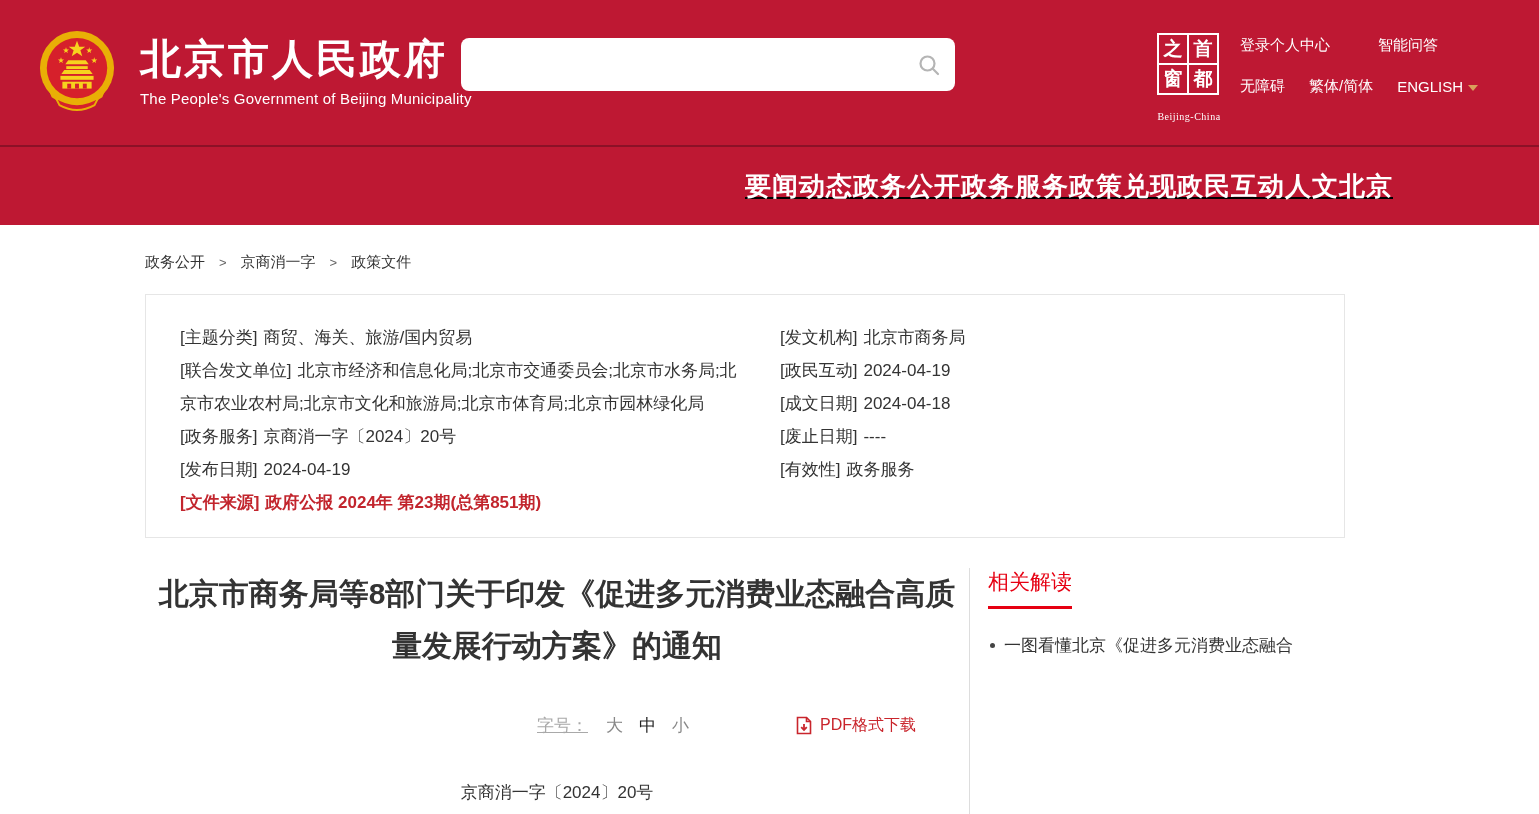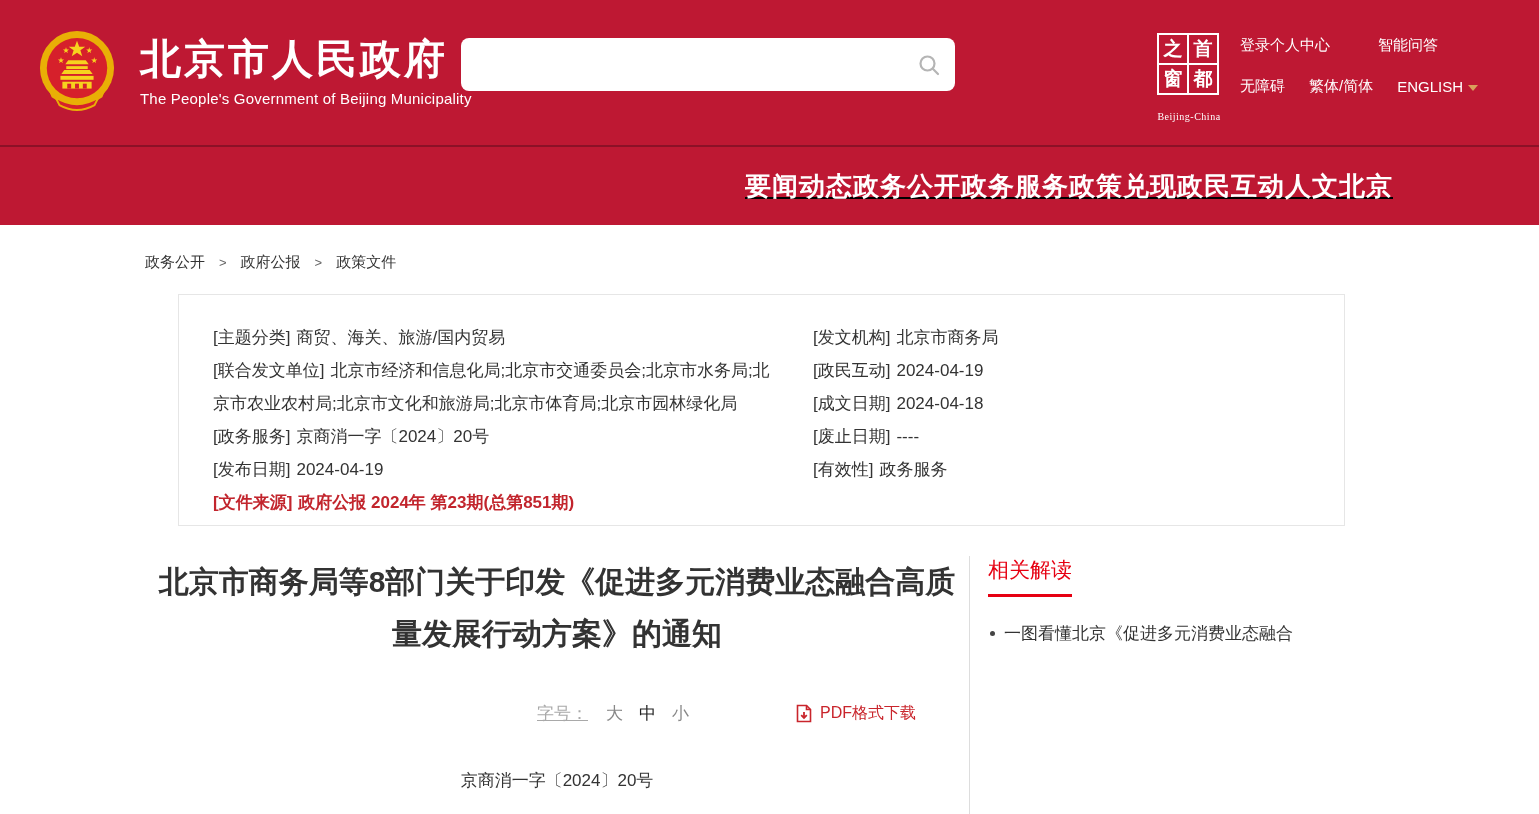--- a/index.html
+++ b/index.html
@@ -41,21 +41,21 @@
   .nav { height:80px; background:#be1833; border-top:2px solid #8c1127;
     display:flex; align-items:center; justify-content:flex-end; padding:0 146px 0 97px;text-decoration:underline; }
   .nav-item { color:#fff; font-size:26px; font-weight:bold; letter-spacing:1px; cursor:pointer; }
 
   
   .content { margin-left:145px; width:1200px; }
   .breadcrumb { margin-top:28px; font-size:15px; color:#333; display:flex; align-items:center; }
   .crumb { cursor:pointer; }
   .crumb-sep { margin:0 14px; color:#666; font-size:13px; }
 
-  .meta-box { margin-top:22px; border:1px solid #e6e6e6; padding:26px 0 6px 34px; display:flex;margin-left:33px; }
+  .meta-box { margin-top:22px; border:1px solid #e6e6e6; padding:26px 0 18px 34px; display:flex; }
   .meta-col-left { width:566px; }
   .meta-col-right { margin-left:34px; flex:1; }
   .meta-row { font-size:17px; color:#333; line-height:33px; }
   .meta-row .lbl { margin-right:6px; }
   .meta-row.red, .meta-row.red .lbl { color:#c2252d; font-weight:bold; }
 
   .body-flex { display:flex; margin-top:16px; }
   .main-col { width:824px; }
   .side-col { flex:1; border-left:1px solid #ddd; padding-left:18px; margin-top:14px; height:600px; }
 
@@ -154,21 +154,21 @@
   <div class="nav-item">政策兑现</div>
   <div class="nav-item">政民互动</div>
   <div class="nav-item">人文北京</div>
 </div>
 
 <div class="content">
 
   <div class="breadcrumb">
     <span class="crumb">政务公开</span>
     <span class="crumb-sep">&gt;</span>
-    <span class="crumb">政府公报</span>
+    <span class="crumb">京商消一字</span>
     <span class="crumb-sep">&gt;</span>
     <span class="crumb">政策文件</span>
   </div>
 
   <div class="meta-box">
     <div class="meta-col-left">
       <div class="meta-row">
         <span class="lbl">[主题分类]</span><span>商贸、海关、旅游/国内贸易</span>
       </div>
       <div class="meta-row">

